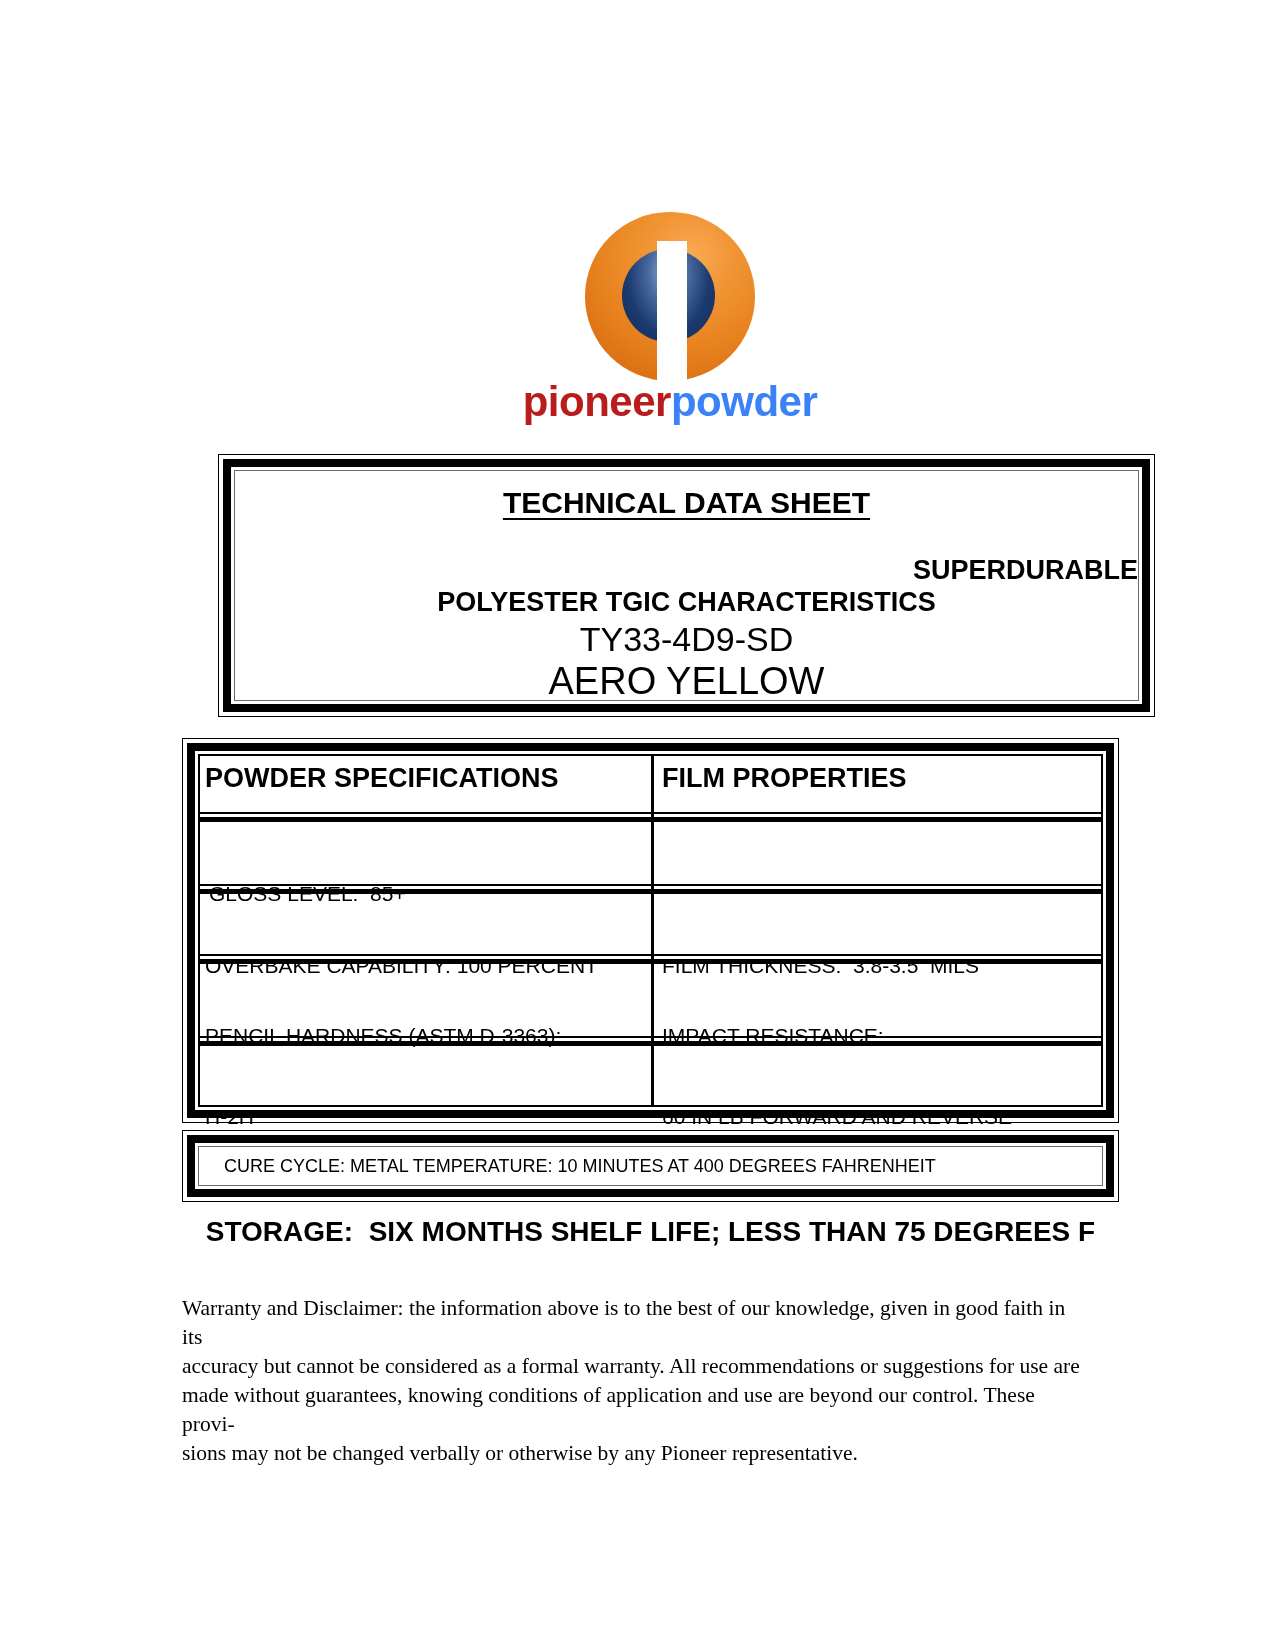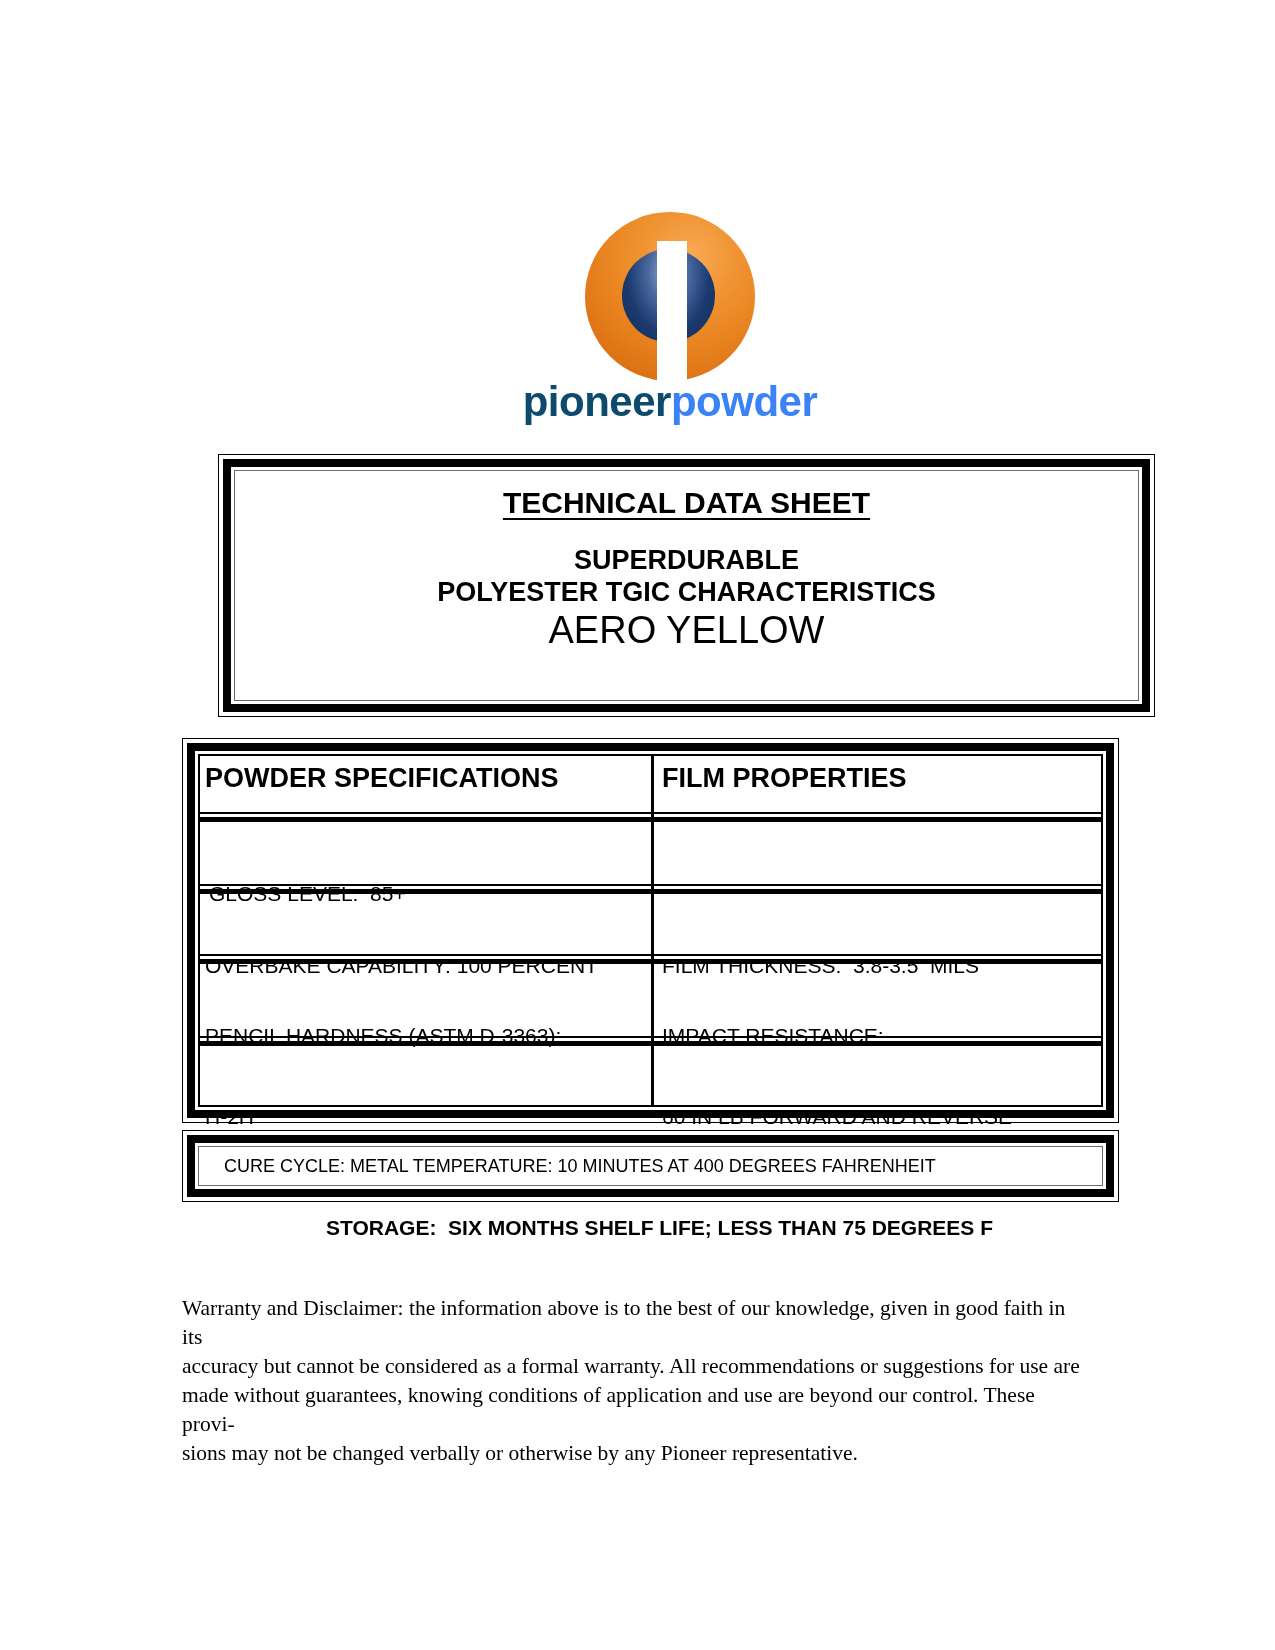--- a/index.html
+++ b/index.html
@@ -36,21 +36,21 @@
     position:absolute;left:182px;width:937px;
     border:1px solid #000;padding:4px;box-sizing:border-box;background:#fff;
   }
   .box-mid{border:8px solid #000;padding:3px;height:100%;box-sizing:border-box;}
   .box-inner{border:1px solid #6b6b6b;height:100%;box-sizing:border-box;background:#fff;}
   
   .title-box{top:454px;height:263px;margin-left:36px;}
   .title-inner{text-align:center;}
   .tb-heading{padding-top:14px;font-size:30px;font-weight:bold;line-height:35px;
     text-decoration:underline;text-decoration-thickness:2px;text-underline-offset:5px;}
-  .tb-sub1{padding-top:24px;font-size:27px;font-weight:bold;line-height:32px;}
+  .tb-sub1{padding-top:34px;font-size:27px;font-weight:bold;line-height:32px;text-align:right;}
   .tb-sub2{font-size:27px;font-weight:bold;line-height:32px;}
   .tb-code{font-size:34px;line-height:40px;padding-top:1px;}
   .tb-color{font-size:38px;line-height:44px;}
   
   .table-box{top:738px;height:385px;}
   .table-frame{border:2px solid #000;position:relative;display:flex;flex-direction:column;}
   .t-row{display:flex;}
   .t-row.header{height:56px;}
   .t-row.r1{height:62px;}
   .t-row.r2{height:60px;}
@@ -60,48 +60,49 @@
   .t-cell{box-sizing:border-box;padding:4px 6px 0 5px;font-size:21px;line-height:27px;white-space:pre-wrap;}
   .t-cell.lc{width:453px;}
   .t-cell.rc{flex:1;padding-left:9px;}
   .t-cell.hdr{font-size:27px;font-weight:bold;padding-top:6px;line-height:32px;}
   .t-divider{position:absolute;left:451px;top:0;bottom:0;width:3px;background:#000;}
   
   .cure-box{top:1130px;height:72px;}
   .cure-inner{display:flex;align-items:center;padding-left:25px;font-size:18px;white-space:pre-wrap;}
   
   .storage{
-    position:absolute;left:191px;top:1216px;width:937px;
-    text-align:center;font-size:21px;font-weight:bold;white-space:pre-wrap;
+    position:absolute;left:182px;top:1216px;width:937px;
+    text-align:center;font-size:28px;font-weight:bold;white-space:pre-wrap;
   }
   .warranty{
     position:absolute;left:182px;top:1294px;width:905px;
     font-family:"Liberation Serif",serif;font-size:21.5px;line-height:29px;
   }
 </style>
 </head>
 <body>
 
 <div class="page">
 
   <div>
     <div class="logo-circle"></div>
     <div class="logo-navy"></div>
     <div class="logo-bar"></div>
     <div class="logo-text">
-      <span style="color:#0c4a6e;">pioneer</span><span style="color:#3b82f6;">powder</span>
+      <span style="color:#b91c1c;">pioneer</span><span style="color:#3b82f6;">powder</span>
     </div>
   </div>
 
   <div class="box title-box">
     <div class="box-mid">
       <div class="box-inner title-inner">
         <div class="tb-heading">TECHNICAL DATA SHEET</div>
         <div class="tb-sub1">SUPERDURABLE</div>
         <div class="tb-sub2">POLYESTER TGIC CHARACTERISTICS</div>
+        <div class="tb-code">TY33-4D9-SD</div>
         <div class="tb-color">AERO YELLOW</div>
       </div>
     </div>
   </div>
 
   <div class="box table-box">
     <div class="box-mid">
       <div class="box-inner table-frame">
         <div class="t-divider"></div>
 

